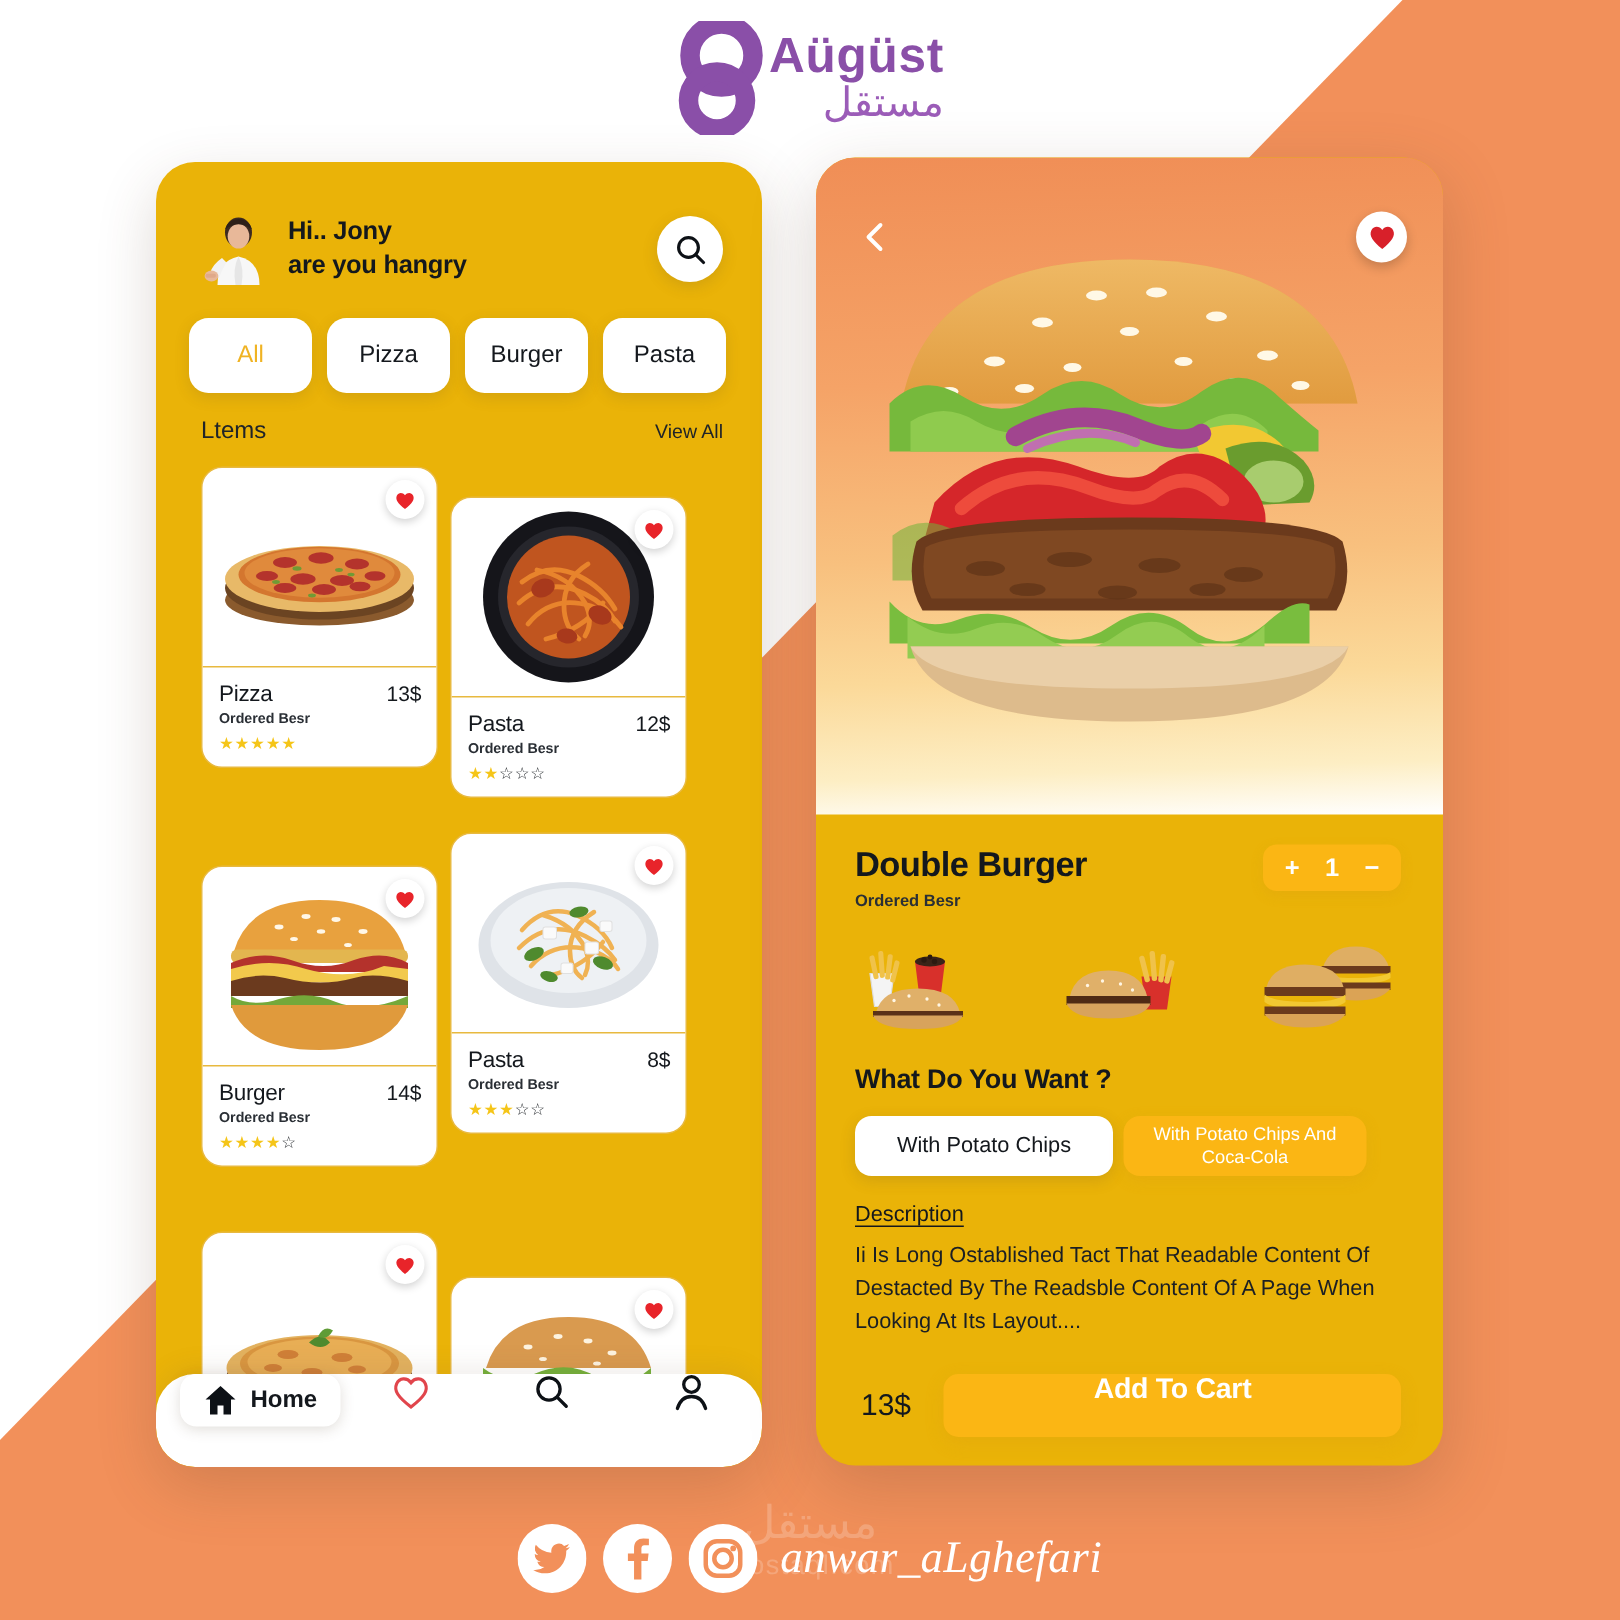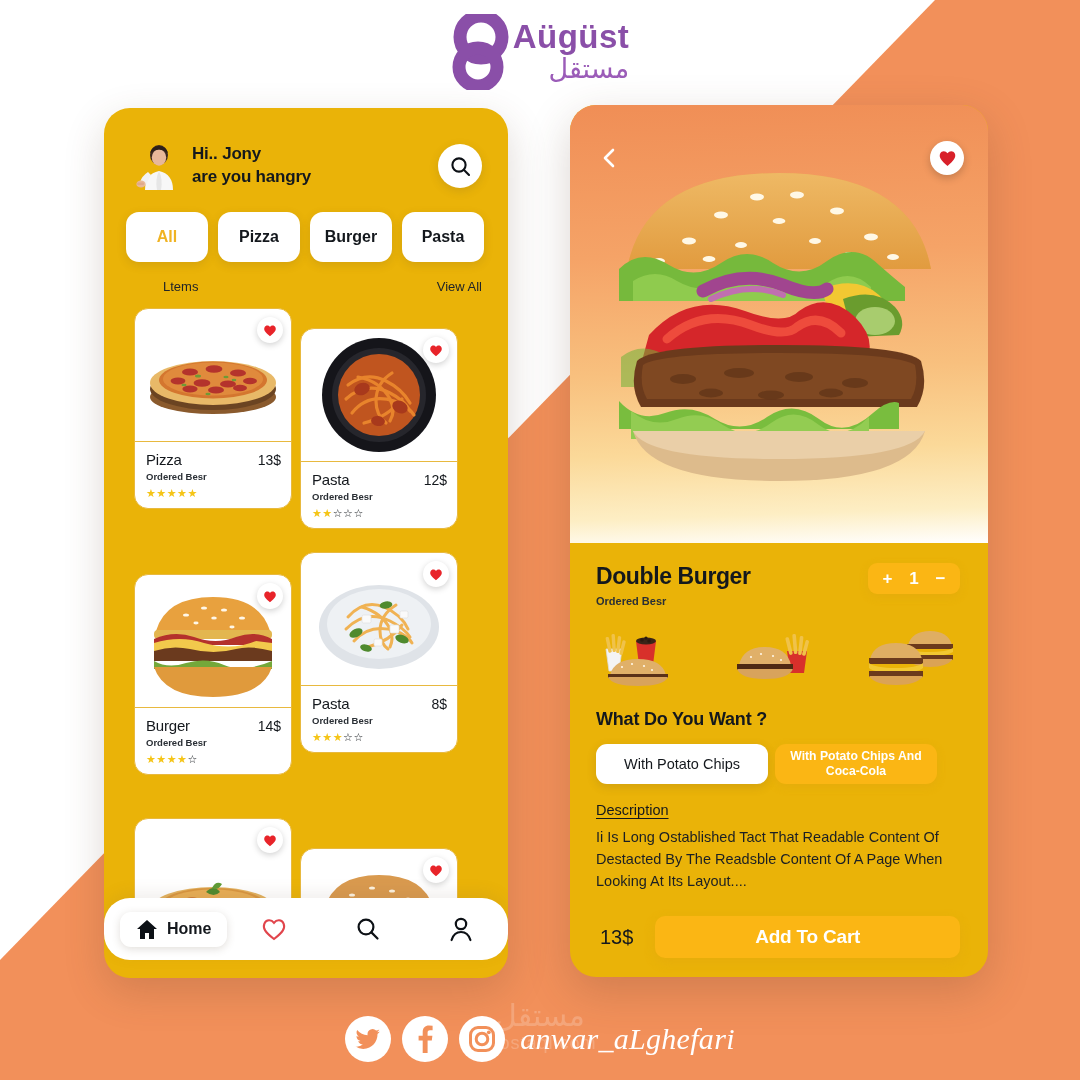--- a/index.html
+++ b/index.html
@@ -34,21 +34,21 @@
   
   .phone {
     position: absolute; background: #eab308;
     border-radius: 26px; overflow: hidden; z-index: 4;
   }
   #phone-list {
     left: 104px; top: 108px; width: 404px; height: 870px;
     box-shadow: 0 14px 40px rgba(90,60,40,.20);
   }
   #phone-detail {
-    left: 570px; top: 105px; width: 418px; height: 872px;
+    left: 544px; top: 105px; width: 418px; height: 872px;
     box-shadow: 0 14px 44px rgba(90,60,40,.22);
   }
 
   
   .list-head {
     display: flex; align-items: center; padding: 34px 26px 0 30px;
   }
   .avatar { width: 48px; height: 48px; flex: 0 0 48px; position: relative; }
   .greet { margin-left: 10px; flex: 1; }
   .greet-l1, .greet-l2 {
@@ -59,29 +59,29 @@
     width: 44px; height: 44px; border-radius: 50%; background: #fff;
     box-shadow: 0 3px 10px rgba(90,70,50,.17);
     display: flex; align-items: center; justify-content: center; cursor: pointer;
   }
 
   .cats { display: flex; gap: 10px; padding: 22px 24px 0 22px; }
   .cat {
     flex: 1; height: 50px; border-radius: 13px; background: #fff;
     box-shadow: 0 3px 10px rgba(90,70,50,.15);
     display: flex; align-items: center; justify-content: center;
-    font-size: 16px; font-weight: bold; color: #14181d; cursor: pointer;
+    font-size: 16px; font-weight: normal; color: #14181d; cursor: pointer;
   }
   .cat.active { color: #f0b323; }
 
   .sec-row {
     display: flex; align-items: baseline; justify-content: space-between;
     padding: 17px 26px 0 30px;
   }
-  .sec-title { font-size: 13px; color: #202428; margin-left: 29px; }
+  .sec-title { font-size: 16px; color: #202428; }
   .sec-link { font-size: 13px; color: #202428; cursor: pointer; }
 
   .grid {
     position: relative; margin-top: 8px; height: 648px; overflow: hidden;
   }
   .card {
     position: absolute; width: 158px; background: #fff;
     border: 1.3px solid #e8b93f; border-radius: 14px; overflow: hidden;
   }
   .card-img {
@@ -97,23 +97,23 @@
   .card-body { border-top: 1.3px solid #e8b93f; padding: 9px 10px 9px 11px; }
   .card-top { display: flex; justify-content: space-between; align-items: baseline; }
   .card-name { font-size: 15px; color: #14181d; letter-spacing: -.2px; }
   .card-price { font-size: 14px; color: #14181d; }
   .card-sub { font-size: 9.5px; font-weight: bold; color: #2a2f35; margin-top: 3px; }
   .stars { margin-top: 6px; font-size: 11px; letter-spacing: .5px; line-height: 1; }
   .st-on  { color: #f5c518; }
   .st-off { color: #2b2f33; }
 
   .tabbar {
-    position: absolute; left: 0; bottom: 18px; width: 100%; height: 62px;
+    position: absolute; left: 0; bottom: 0; width: 100%; height: 62px;
     background: #fff; border-radius: 26px 26px 26px 26px;
-    display: flex; align-items: center; z-index: 3;
+    display: flex; align-items: flex-start; z-index: 3;
     box-shadow: 0 -5px 16px rgba(120,90,70,.10);
   }
   .tab {
     flex: 1; display: flex; align-items: center; justify-content: center;
     gap: 9px; cursor: pointer;
   }
   .tab-home {
     background: #fff; box-shadow: 0 2px 9px rgba(90,70,50,.18);
     border-radius: 11px; padding: 7px 16px; margin-left: 16px; flex: 0 0 auto;
   }
@@ -163,40 +163,40 @@
   .opts { display: flex; gap: 7px; padding-top: 14px; }
   .opt {
     border-radius: 11px; height: 40px; display: flex; align-items: center;
     justify-content: center; text-align: center; cursor: pointer; padding: 0 14px;
   }
   .opt-plain {
     background: #fff; color: #14181d; font-size: 14.5px;
     box-shadow: 0 3px 10px rgba(90,70,50,.17); flex: 0 0 172px;
   }
   .opt-sel {
-    background: #fbb614; color: #fff; font-size: 12.2px; font-weight: bold;
+    background: #fbb614; color: #fff; font-size: 12.2px; font-weight: normal;
     line-height: 1.22; flex: 0 0 auto; padding: 0 10px; width: 162px;
     box-shadow: 0 3px 9px rgba(220,160,20,.30);
   }
 
   .desc-label {
     font-size: 14.5px; color: #14181d; text-decoration: underline;
     text-underline-offset: 3px; margin-top: 18px;
   }
   .desc-body {
     font-size: 14.5px; color: #1b1f24; line-height: 1.52; margin-top: 8px;
   }
 
   .d-foot {
     display: flex; align-items: center; gap: 22px; padding: 24px 0 0 4px;
   }
   .d-price { font-size: 20px; color: #14181d; flex: 0 0 auto; }
   .cart-btn {
     flex: 1; height: 42px; background: #fbb614; border-radius: 10px;
-    display: flex; align-items: center; justify-content: center;
+    display: flex; justify-content: center;
     color: #fff; font-size: 19px; font-weight: bold; cursor: pointer;
     letter-spacing: -.2px; box-shadow: 0 4px 11px rgba(220,160,20,.32);
   }
 
   
   .footer {
     position: absolute; left: 0; bottom: 18px; width: 1080px; z-index: 6;
     display: flex; align-items: center; justify-content: center; gap: 11px;
   }
   .soc { width: 46px; height: 46px; cursor: pointer; }

